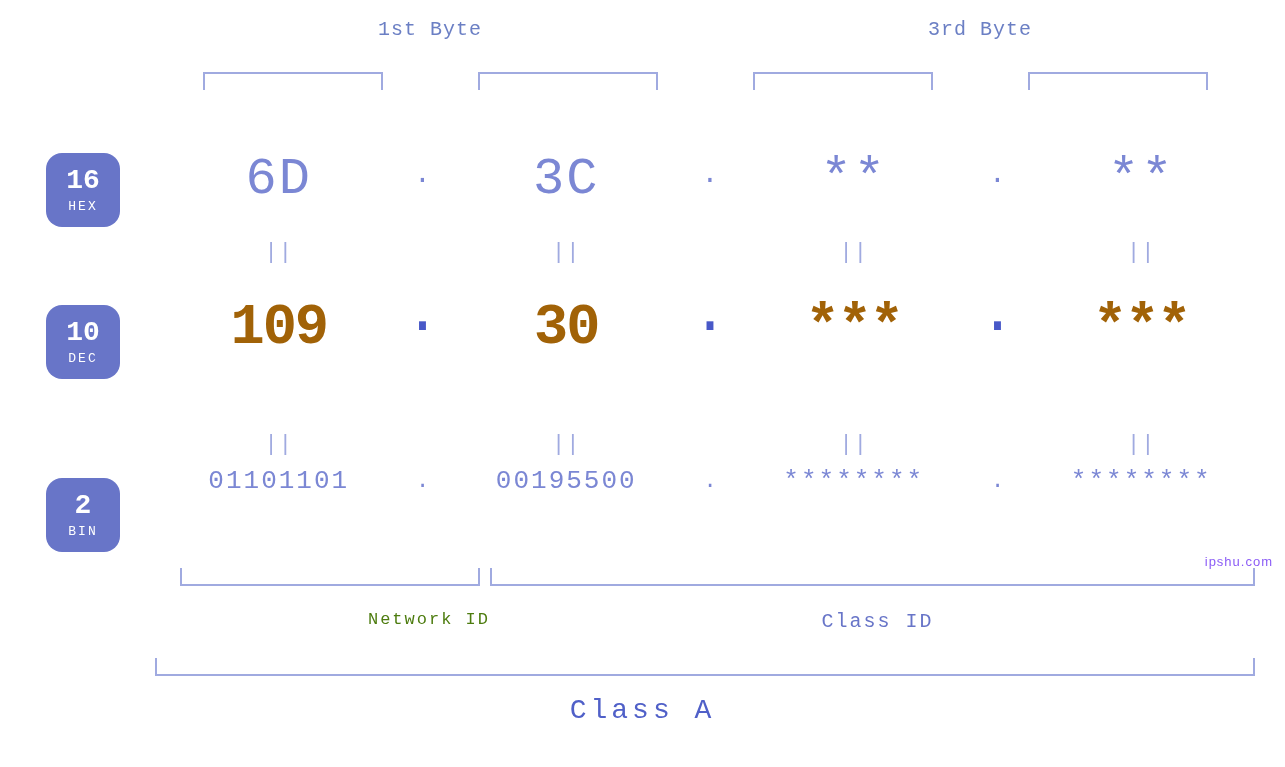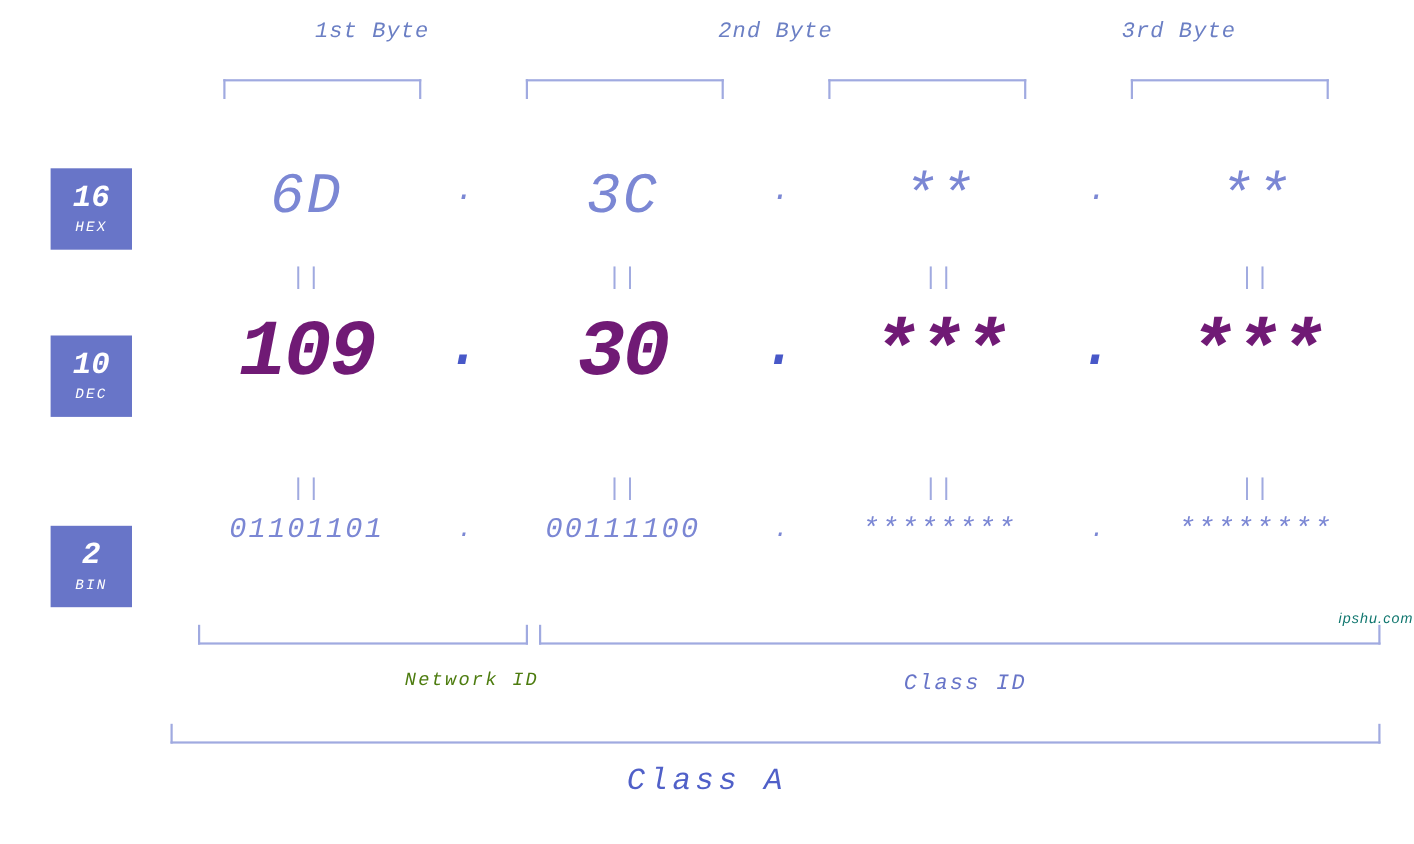--- a/index.html
+++ b/index.html
@@ -15,21 +15,20 @@
       flex-direction: column;
       align-items: center;
       justify-content: flex-start;
     }
 
     .page-wrapper {
       width: 1285px;
       height: 581px;
       position: relative;
       background: #fff;
-      font-style: italic;
     }
 
     
     .byte-labels {
       display: flex;
       position: absolute;
       top: 18px;
       left: 155px;
       width: 1100px;
     }
@@ -65,21 +64,21 @@
       border-bottom: none;
     }
 
     
     .badge {
       position: absolute;
       left: 46px;
       width: 74px;
       height: 74px;
       background: #6875c8;
-      border-radius: 0;
+      border-radius: 16px;
       display: flex;
       flex-direction: column;
       align-items: center;
       justify-content: center;
       color: #fff;
     }
 
     .badge-num {
       font-size: 28px;
       font-weight: bold;
@@ -144,22 +143,22 @@
       font-size: 22px;
       letter-spacing: 1px;
     }
 
     
     .row-dec {
       top: 280px;
     }
 
     .dec-value {
-      color: #701a75;
-      font-size: 72px;
+      color: #a16207;
+      font-size: 57px;
       font-weight: 700;
       letter-spacing: -2px;
     }
 
     
     .row-bin {
       top: 466px;
     }
 
     .bin-value {
@@ -239,40 +238,39 @@
       text-align: center;
       color: #5060c8;
       font-size: 28px;
       letter-spacing: 4px;
     }
 
     
     .watermark {
       position: absolute;
       bottom: 12px;
-      right: 0;
-      color: #0f766e;
+      right: 12px;
+      color: #8b5cf6;
       font-size: 13px;
       letter-spacing: 1px;
       font-family: Arial, sans-serif;
     }
 
     
     .asterisk {
       color: #7b87d4;
     }
   </style>
 </head>
 <body>
 
 <div class="page-wrapper">
 
   <div class="byte-labels">
     <div class="byte-label">1st Byte</div>
-    <div class="byte-label">2nd Byte</div>
     <div class="byte-label">3rd Byte</div>
   </div>
 
   <div class="bracket-row">
     <div class="bracket">
       <div class="bracket-line"></div>
     </div>
     <div class="bracket">
       <div class="bracket-line"></div>
     </div>
@@ -354,21 +352,21 @@
     <span class="badge-num">2</span>
     <span class="badge-label">BIN</span>
   </div>
 
   <div class="row row-bin">
     <div class="cell">
       <span class="bin-value">01101101</span>
     </div>
     <div class="dot" style="color:#7b87d4; font-size:22px;">.</div>
     <div class="cell">
-      <span class="bin-value">00111100</span>
+      <span class="bin-value">00195500</span>
     </div>
     <div class="dot" style="color:#7b87d4; font-size:22px;">.</div>
     <div class="cell">
       <span class="bin-value asterisk">********</span>
     </div>
     <div class="dot" style="color:#7b87d4; font-size:22px;">.</div>
     <div class="cell">
       <span class="bin-value asterisk">********</span>
     </div>
   </div>

